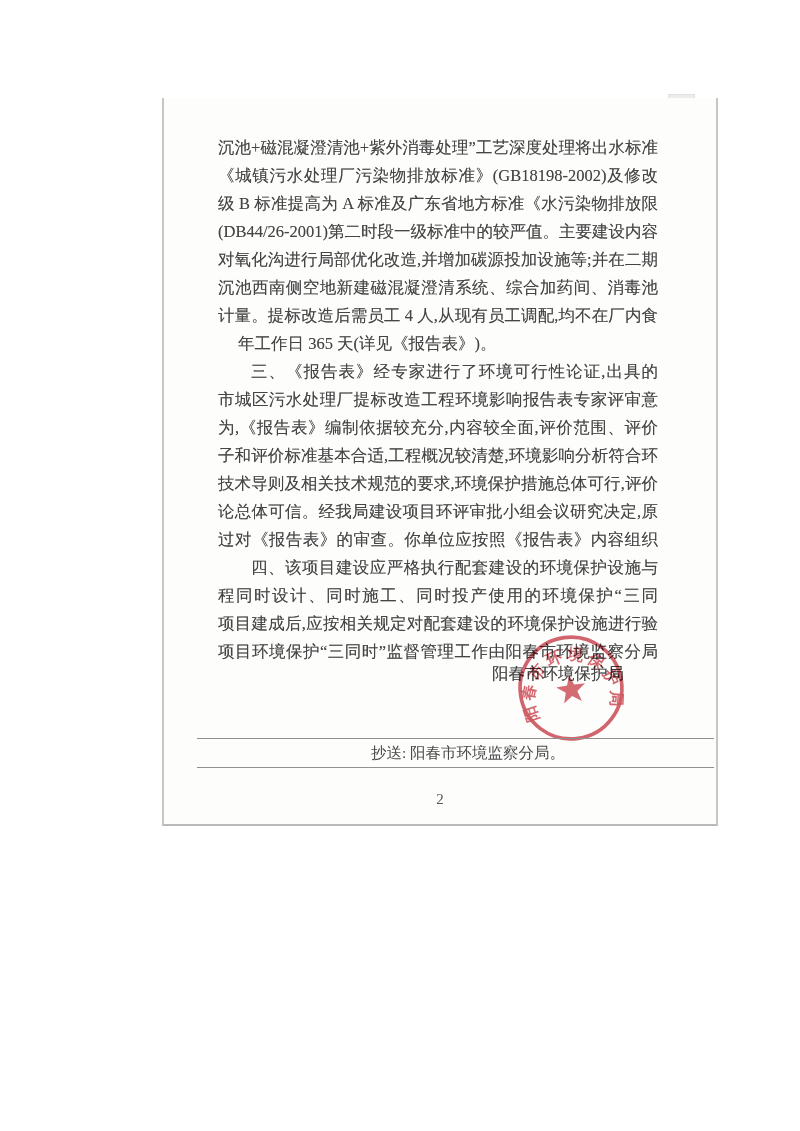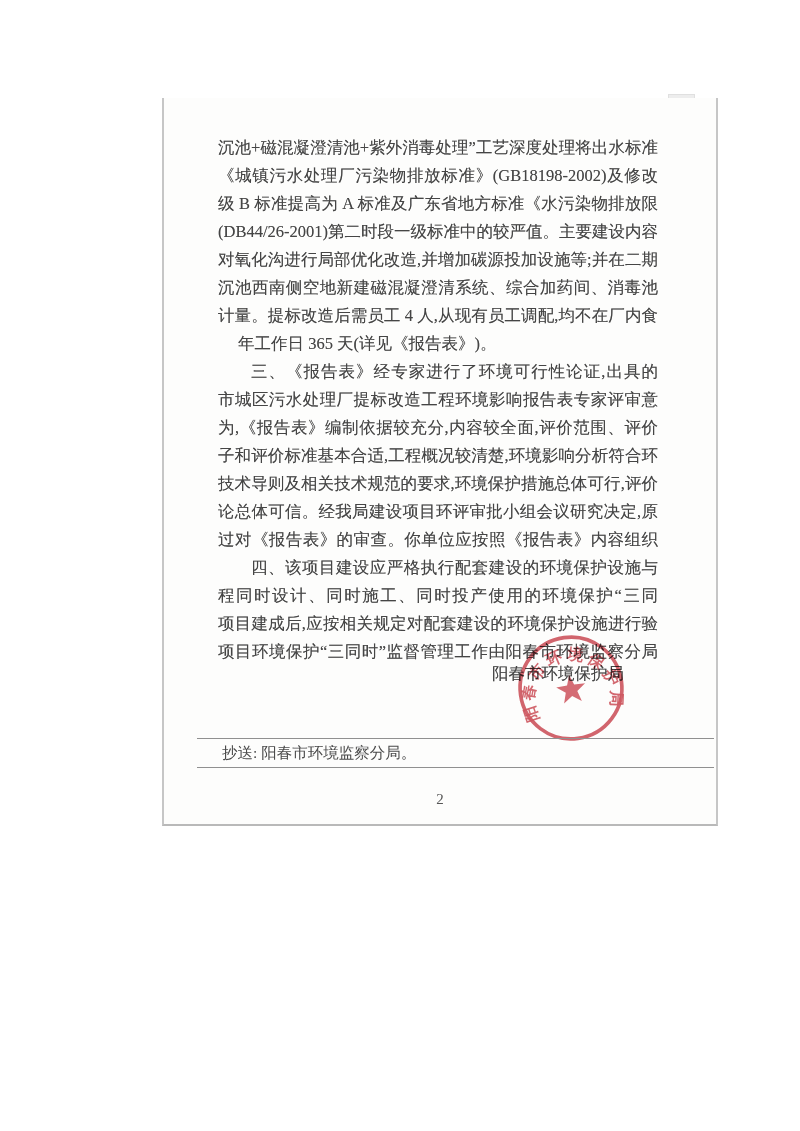--- a/index.html
+++ b/index.html
@@ -39,20 +39,21 @@
     mix-blend-mode:multiply;opacity:.88;transform:rotate(-8deg);
   }
   
   .cc-section{
     position:absolute;left:33px;top:640px;width:517px;
     border-top:1px solid #909090;border-bottom:1px solid #909090;
   }
   .cc-inner{
     padding:4px 0 4px 25px;color:#4a4a4a;font-size:15.5px;line-height:20px;
     filter:blur(0.3px);
+    text-align:center;
   }
   
   .page-number{
     position:absolute;left:0;top:693px;width:100%;text-align:center;
     color:#555;font-size:15px;filter:blur(0.3px);
   }
   
   .img-icon-box{
     position:absolute;left:668px;top:94px;width:27px;height:27px;
     background:#ededed;border:1px solid #e0e0e0;box-sizing:border-box;

